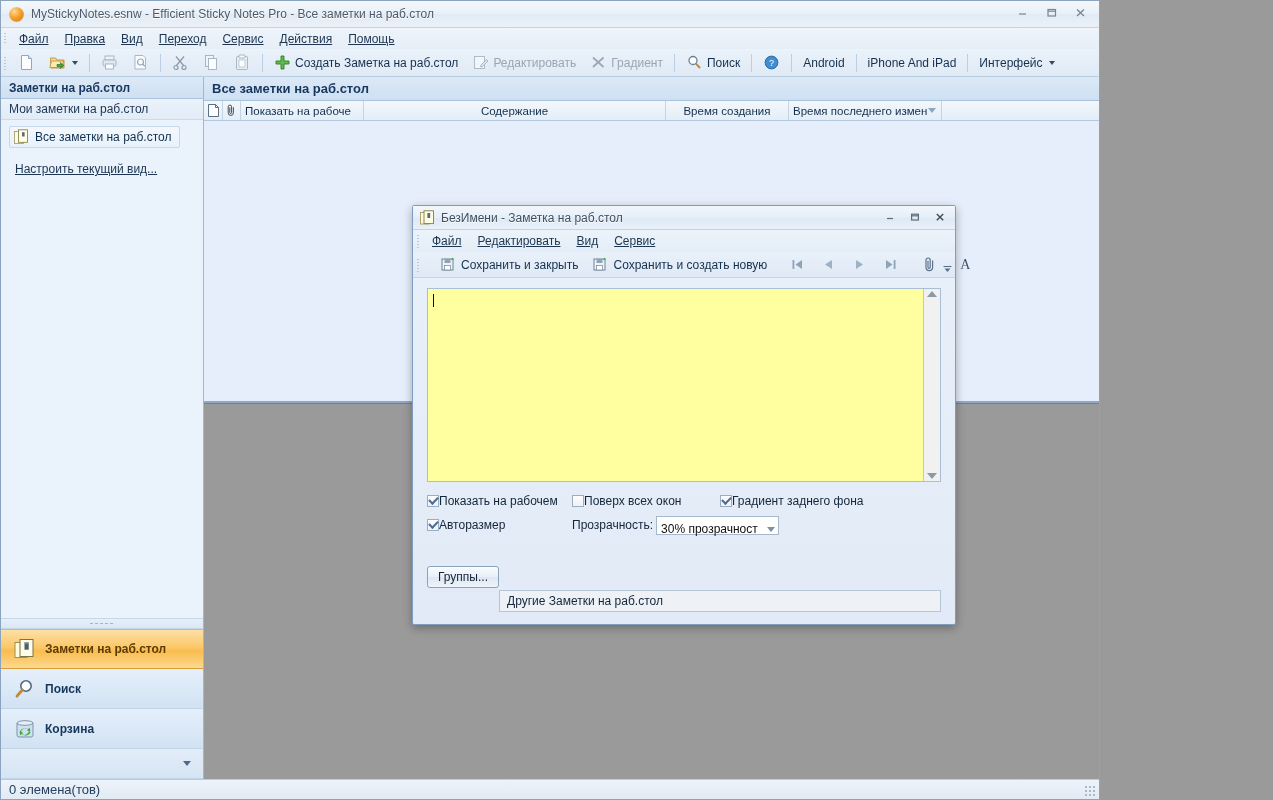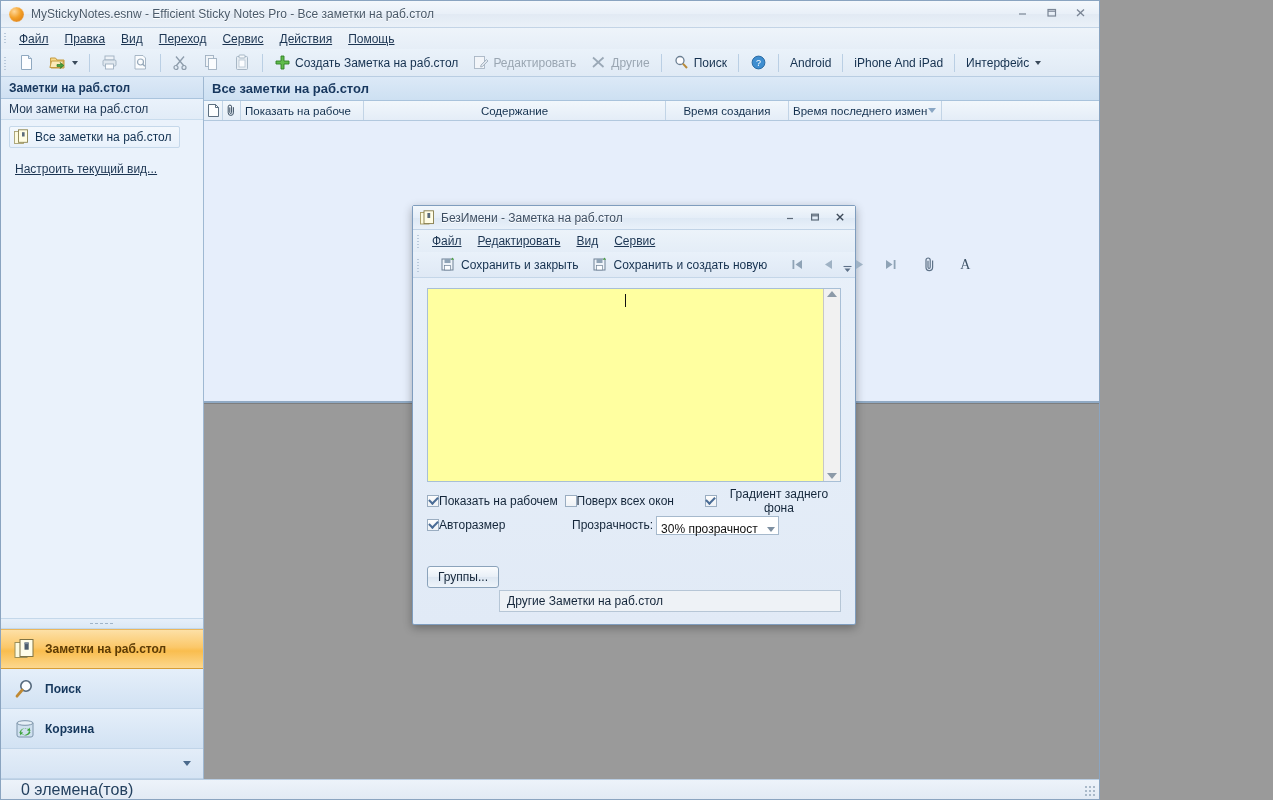--- a/index.html
+++ b/index.html
@@ -194,38 +194,37 @@
     width:0;height:0;border-left:4px solid transparent;border-right:4px solid transparent;border-top:5px solid #8aa7c4;
   }
   .list-body { flex:1 1 auto; background:#e6eefb; }
   .desktop-area { flex:1 1 auto; background:#9a9a9a; border-top:1px solid #7e7e7e; }
 
   
   #statusbar {
     height:20px; flex:0 0 20px;
     background:linear-gradient(180deg,#edf3fa 0%,#e2eaf4 100%);
     border-top:1px solid #b9cde2;
-    display:flex; align-items:center; padding-left:20px;
-    font-size:16px; color:#24415f; position:relative;
+    display:flex; align-items:center; padding-left:8px;
+    font-size:13px; color:#24415f; position:relative;
   }
   .grip-corner {
     position:absolute; right:3px; bottom:2px; width:12px; height:12px;
     background-image:radial-gradient(#a9b9c9 40%, transparent 42%);
     background-size:4px 4px; background-position:right bottom;
   }
 
   
   #note-dialog {
-    position:absolute; left:412px; top:205px; width:444px; height:420px;
+    position:absolute; left:412px; top:205px; width:544px; height:420px;
     background:linear-gradient(180deg,#e9f1fa 0%,#e1eaf6 100%);
     border:1px solid #7f9dbe;
     box-shadow:0 3px 10px rgba(0,0,0,0.30);
     display:flex; flex-direction:column;
     border-radius:2px;
-    text-align:center;
   }
   .nd-title {
     height:24px; flex:0 0 24px;
     background:linear-gradient(180deg,#f2f7fc 0%,#e5eef8 50%,#dde8f4 51%,#e9f1fa 100%);
     border-bottom:1px solid #c1d3e6;
     display:flex; align-items:center; padding-left:7px; position:relative;
   }
   .nd-title .t { font-size:12px; color:#3e4f63; text-shadow:0 1px 0 #fff; }
   .nd-icon { width:15px; height:15px; margin-right:6px; flex:0 0 15px; }
   .nd-winbtns { position:absolute; right:3px; top:2px; display:flex; }
@@ -418,21 +417,21 @@
         <rect x="2.5" y="2.5" width="10" height="12" fill="#f2f5f9" stroke="#a8b6c4" stroke-width="0.9"></rect>
         <path d="M9 11l5.5-5.5 1.5 1.5L10.5 12.5 8.6 13z" fill="#dfe6ee" stroke="#9aa8b6" stroke-width="0.8"></path>
       </svg>
       <span>Редактировать</span>
     </div>
     <div class="tb-btn disabled">
       <svg class="tb-ico" viewBox="0 0 17 17">
         <line x1="3" y1="3.5" x2="13.5" y2="13" stroke="#9aa8b6" stroke-width="1.7"></line>
         <line x1="13.5" y1="3.5" x2="3" y2="13" stroke="#9aa8b6" stroke-width="1.7"></line>
       </svg>
-      <span>Другие</span>
+      <span>Градиент</span>
     </div>
     <span class="tb-sep"></span>
     <div class="tb-btn">
       <svg class="tb-ico" viewBox="0 0 17 17">
         <circle cx="7" cy="6.5" r="4" fill="#fdfdff" stroke="#6b7f93" stroke-width="1.3"></circle>
         <line x1="9.9" y1="9.6" x2="14" y2="14" stroke="#b88a3a" stroke-width="2"></line>
       </svg>
       <span>Поиск</span>
     </div>
     <span class="tb-sep"></span>

